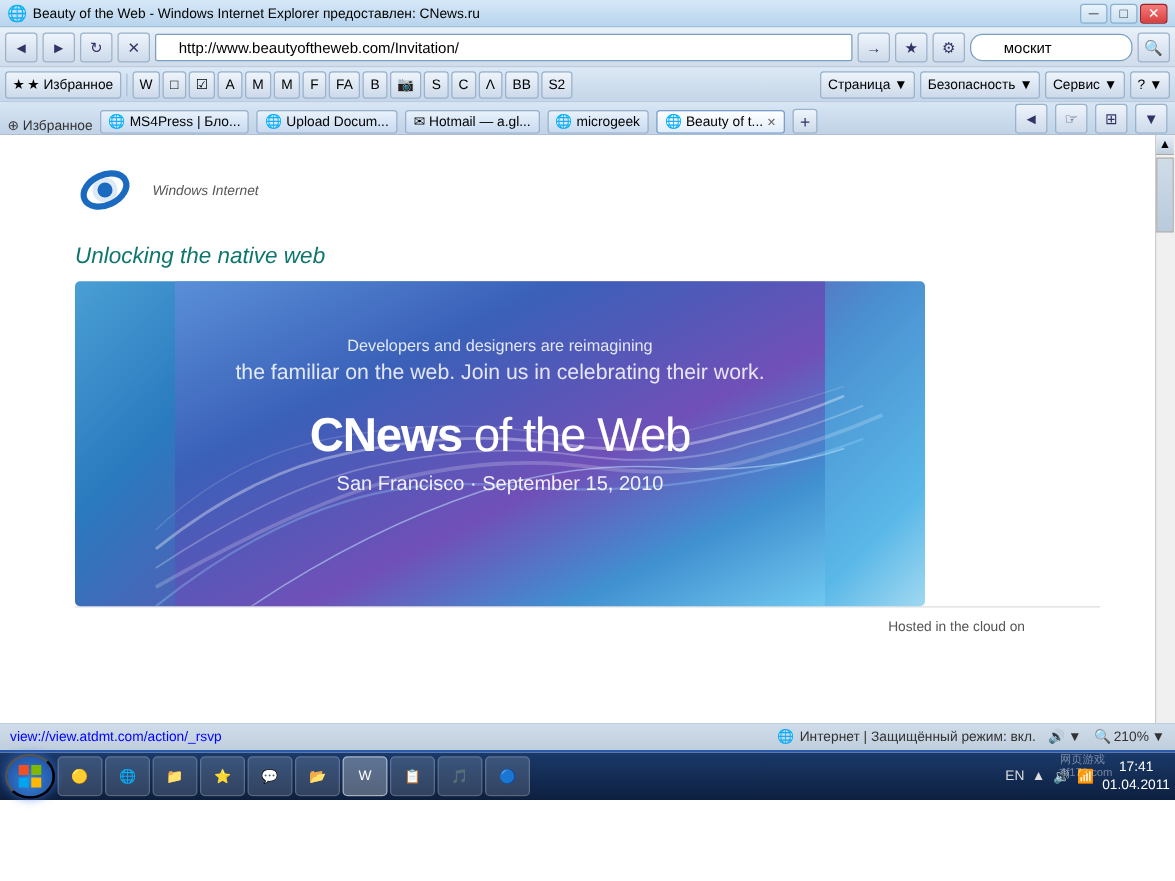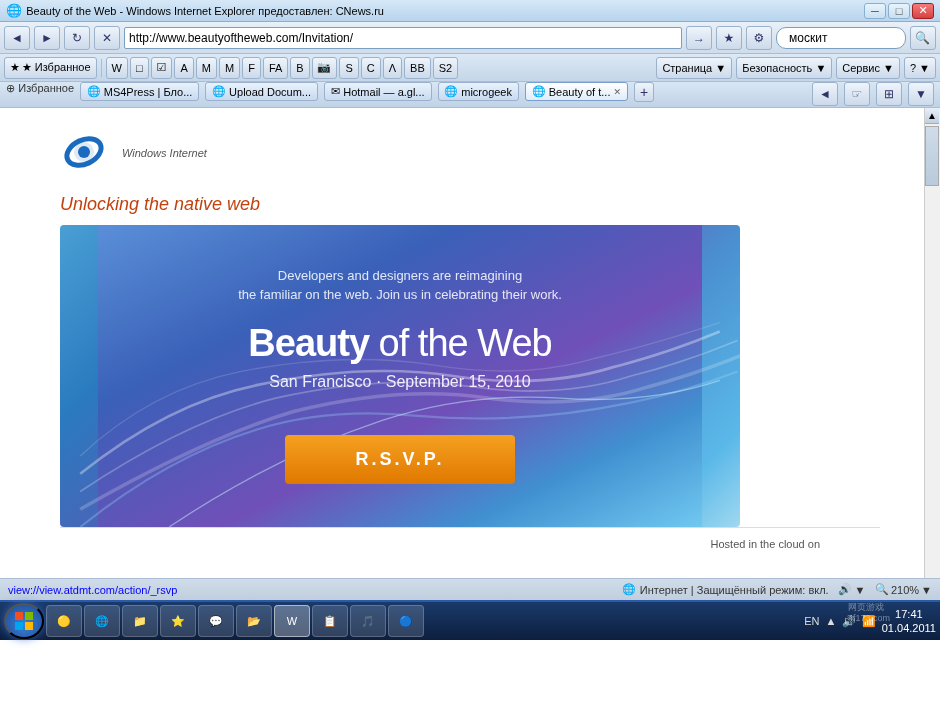--- a/index.html
+++ b/index.html
@@ -52,30 +52,30 @@
       background: linear-gradient(to bottom, #eef4fb, #cddaea);
       border: 1px solid #9ab2cc;
       border-radius: 3px;
       display: flex; align-items: center; justify-content: center;
       cursor: pointer; font-size: 12px; color: #336;
     }
     .address-input {
       flex: 1; height: 22px;
       border: 1px solid #7a9fc0;
       border-radius: 2px;
-      padding: 0 4px;
+      padding: 0 18px;
       font-size: 12px;
       background: #fff;
       color: #000;
     }
     .search-box {
       width: 130px; height: 22px;
       border: 1px solid #7a9fc0;
       border-radius: 10px;
-      padding: 0 12px;
+      padding: 0 26px;
       font-size: 12px;
       background: #fff;
     }
 
     
     .toolbar {
       height: 28px;
       background: linear-gradient(to bottom, #dce8f5, #c4d6e8);
       display: flex;
       align-items: center;
@@ -93,21 +93,21 @@
       white-space: nowrap;
       display: flex; align-items: center; gap: 2px;
     }
     .toolbar-separator { width: 1px; height: 18px; background: #aabdd4; margin: 0 2px; }
 
     
     .favorites-bar {
       height: 26px;
       background: linear-gradient(to bottom, #d8e6f4, #c0d2e6);
       display: flex;
-      align-items: flex-start;
+      align-items: flex-end;
       padding: 0 6px;
       gap: 6px;
       border-bottom: 1px solid #aabdd4;
       font-size: 11px;
       overflow: hidden;
     }
     .fav-item {
       display: flex; align-items: center; gap: 3px;
       padding: 2px 6px; border-radius: 3px;
       cursor: pointer; white-space: nowrap;
@@ -144,26 +144,26 @@
     }
     .ie9-logo-icon {
       width: 50px; height: 50px;
       position: relative;
     }
     .ie9-logo-text {
       display: flex; flex-direction: column;
     }
     .ie9-windows-text { font-size: 11px; color: #555; font-style: italic; }
     .ie9-explorer-text { font-size: 28px; font-weight: bold; color: #1a5fa8; line-height: 1; }
-    .ie9-tagline { font-size: 18px; color: #c2410c; margin-bottom: 10px; font-style: italic; }
+    .ie9-tagline { font-size: 18px; color: #0f766e; margin-bottom: 10px; font-style: italic; }
 
     
     .banner {
       width: 680px;
-      height: 302px;
+      height: 260px;
       background: linear-gradient(135deg, #4a9fd4 0%, #2a7abf 20%, #6a4fb0 50%, #4a8fd0 70%, #5ab8e8 90%, #a0d8f0 100%);
       border-radius: 4px;
       position: relative;
       overflow: hidden;
       display: flex;
       flex-direction: column;
       align-items: center;
       justify-content: center;
     }
     .banner-content {
@@ -171,21 +171,21 @@
       z-index: 2;
       text-align: center;
       color: #fff;
     }
     .banner-subtitle {
       font-size: 13px;
       color: rgba(255,255,255,0.85);
       margin-bottom: 4px;
     }
     .banner-subtitle2 {
-      font-size: 13px;
+      font-size: 17px;
       color: rgba(255,255,255,0.85);
       margin-bottom: 20px;
       text-align: right;
     }
     .banner-title {
       font-size: 38px;
       color: #fff;
       margin-bottom: 8px;
       font-weight: normal;
       letter-spacing: -1px;
@@ -402,24 +402,23 @@
           <path d="M-20,320 Q120,240 220,210 Q340,180 440,195 Q540,208 620,182 Q680,166 740,140" fill="none" stroke="rgba(255,255,255,0.2)" stroke-width="4"></path>
           <path d="M-20,340 Q80,260 180,230 Q260,205 360,215 Q480,225 600,200 Q660,188 720,165" fill="none" stroke="rgba(160,220,255,0.3)" stroke-width="2.5"></path>
 
           <path d="M80,340 Q200,260 320,220 Q420,188 520,195 Q620,202 700,175" fill="none" stroke="rgba(200,240,255,0.5)" stroke-width="1.5"></path>
         </svg>
 
         <div class="banner-content">
           <div class="banner-subtitle">Developers and designers are reimagining</div>
           <div class="banner-subtitle2">the familiar on the web. Join us in celebrating their work.</div>
           <div class="banner-title">
-            <strong>Beauty</strong><span> of the Web</span>
+            <strong>CNews</strong><span> of the Web</span>
           </div>
           <div class="banner-date">San Francisco · September 15, 2010</div>
-          <button class="rsvp-btn">R.S.V.P.</button>
         </div>
       </div>
 
       <div class="page-footer">
 
         <div class="footer-azure">
           <span>Hosted in the cloud on</span>
 
         </div>
       </div>

